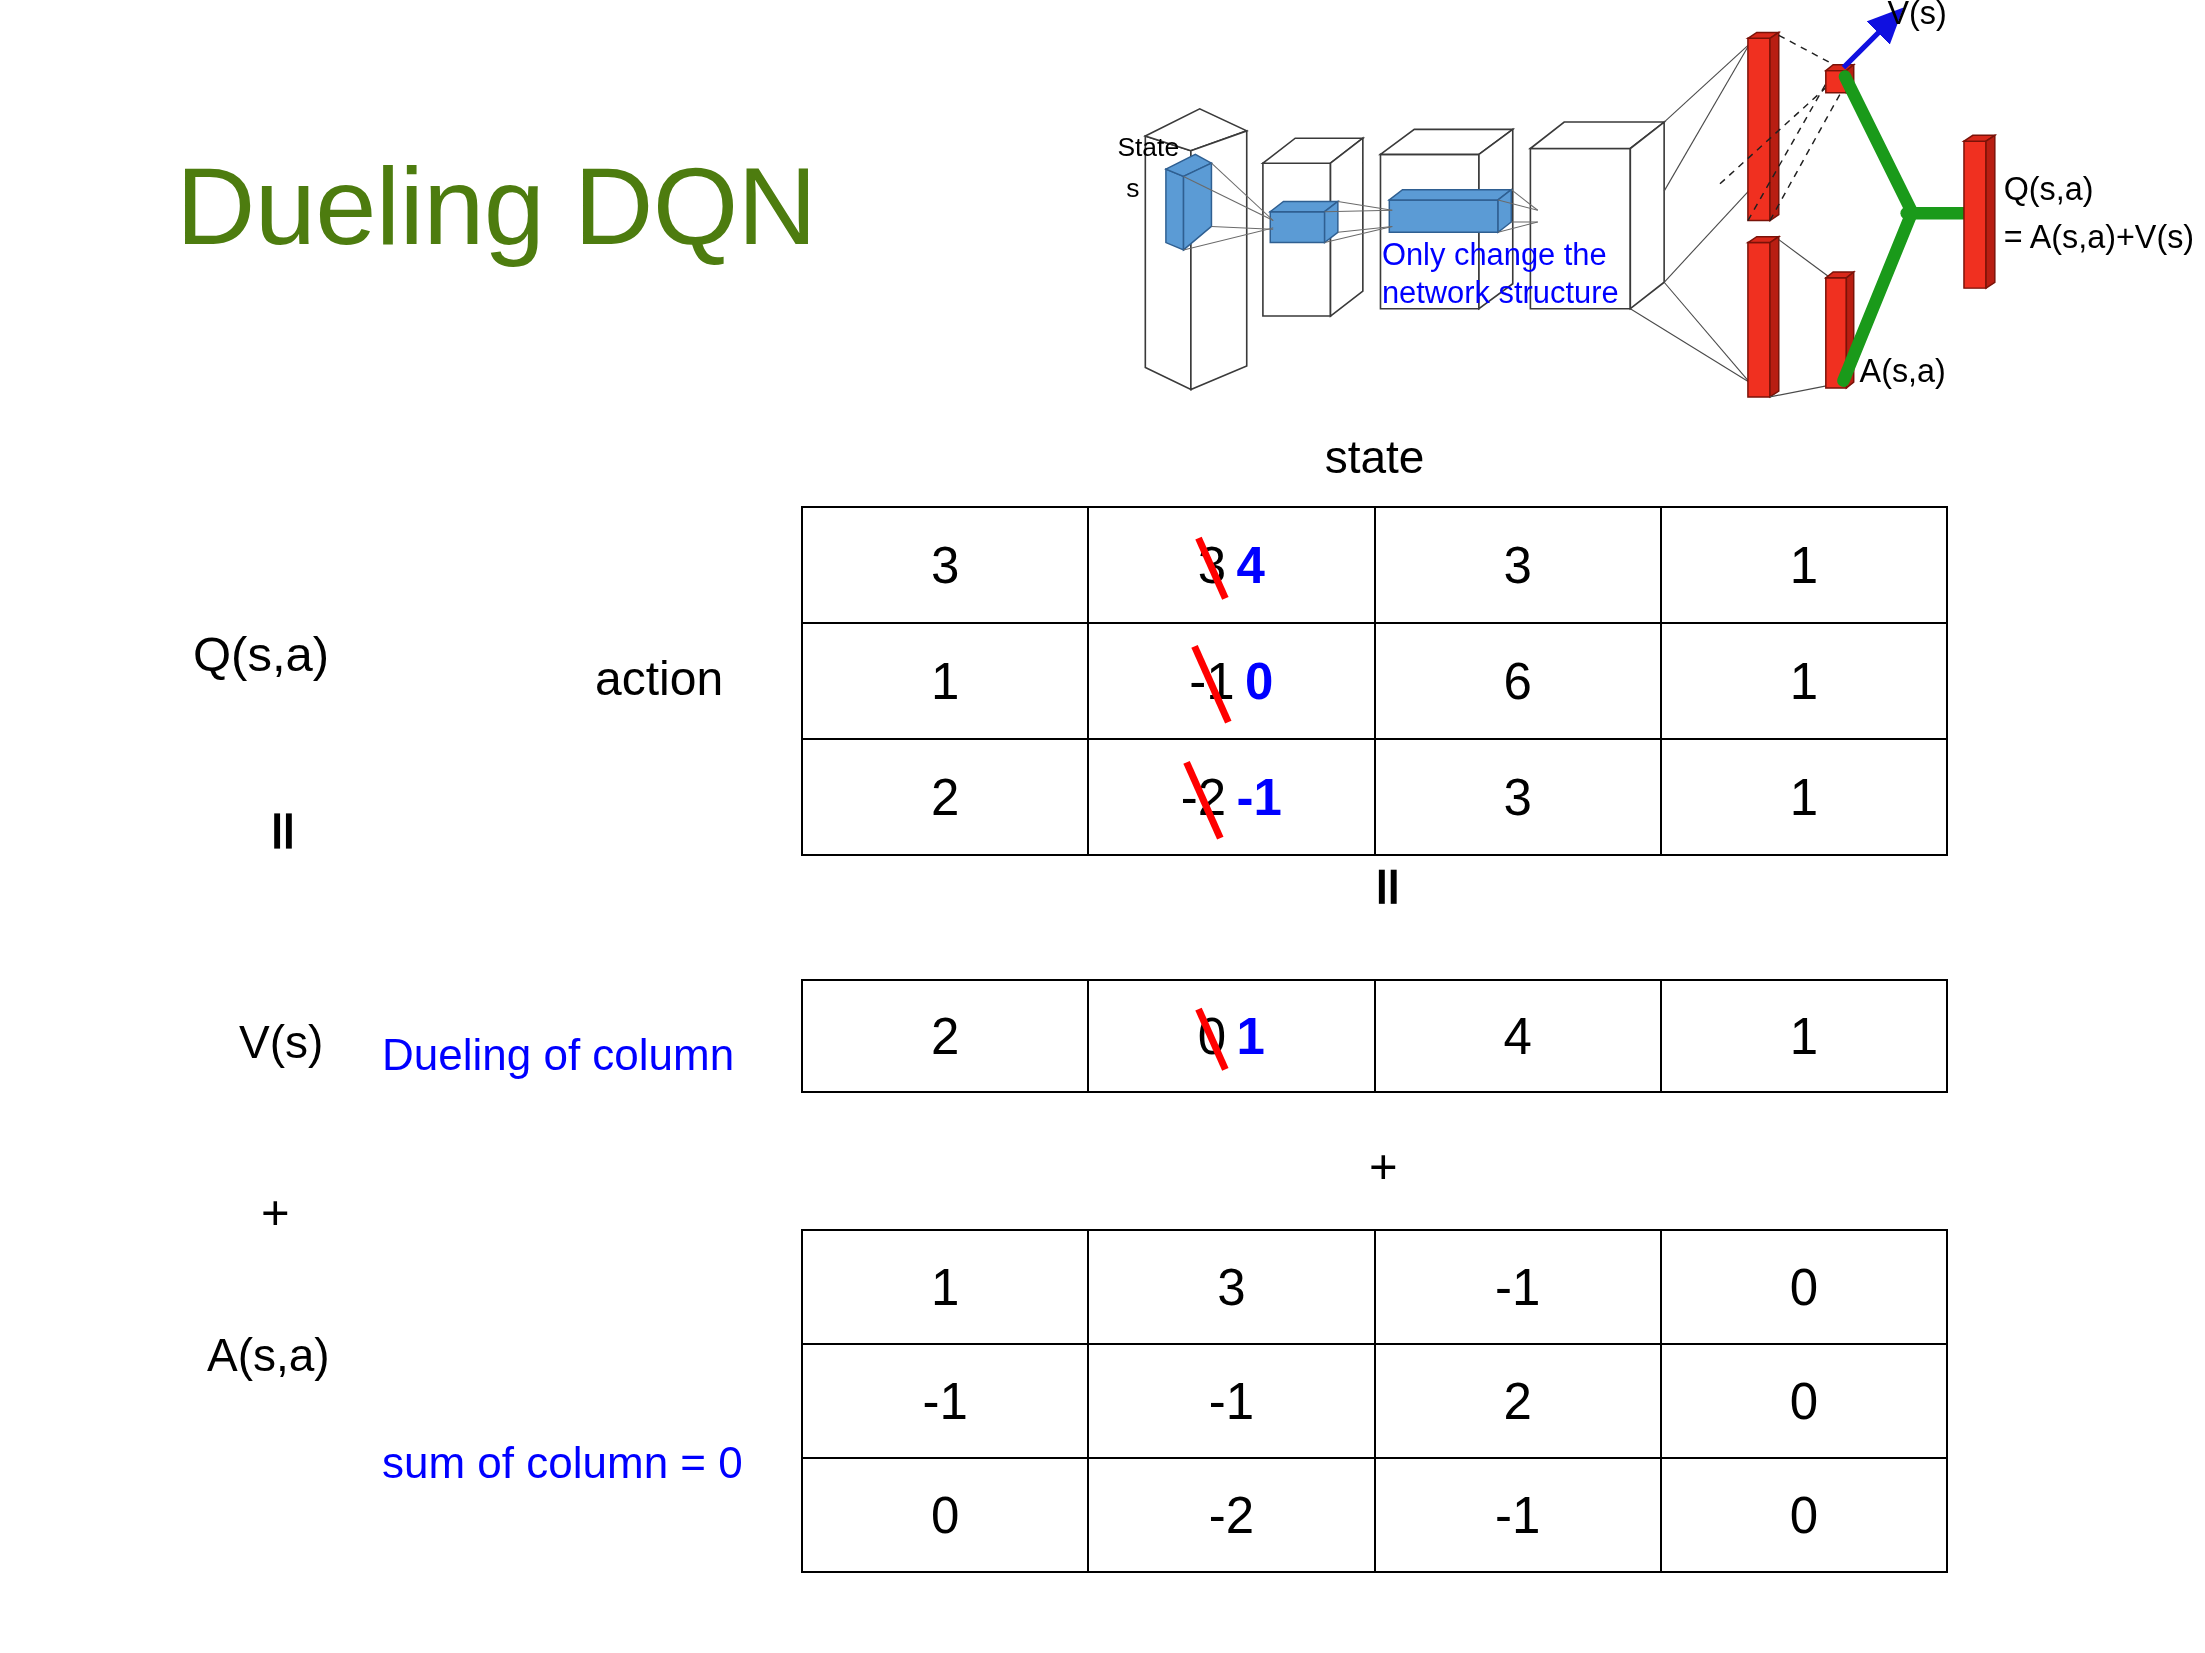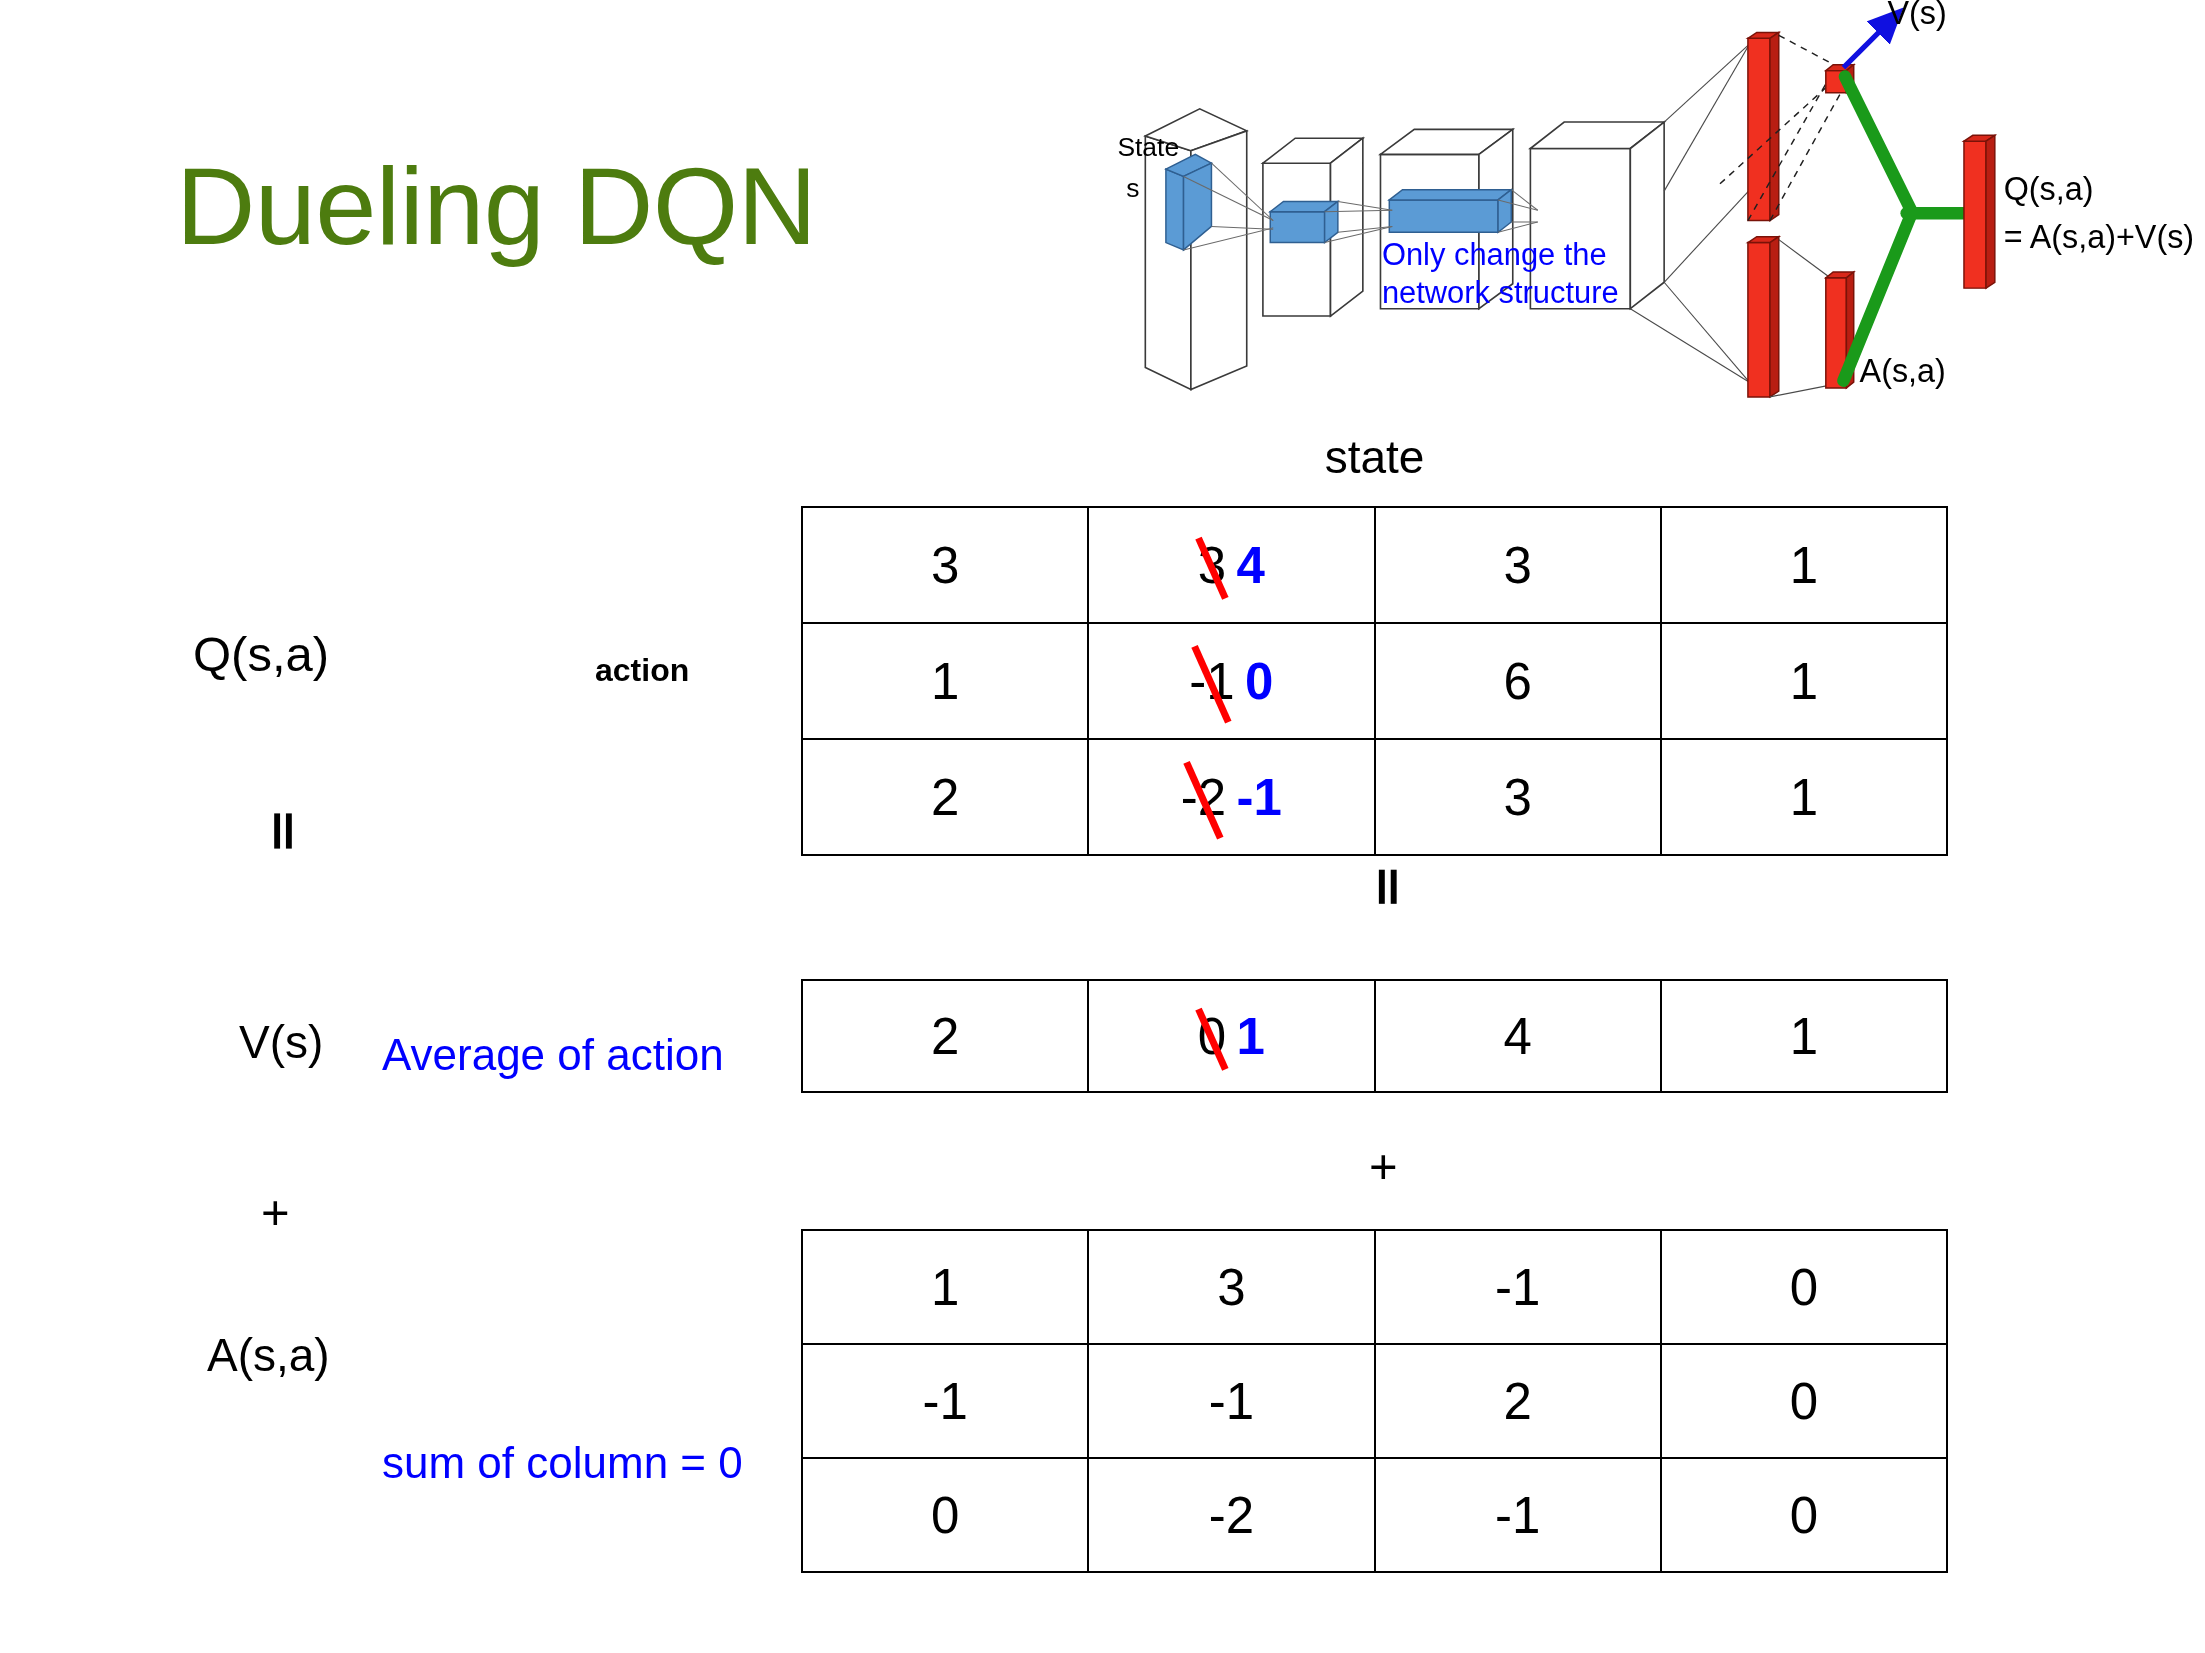--- a/index.html
+++ b/index.html
@@ -31,21 +31,21 @@
     left:801px; top:430px; width:1147px;
     text-align:center;
     font-size:46px; color:#000;
   }
 
   
   .lbl{color:#000; white-space:nowrap; line-height:1.05;}
   .lbl-blue{color:#0000ff; white-space:nowrap; line-height:1.18;}
 
   #lbl-q{left:193px; top:629px; font-size:49px;}
-  #lbl-action{left:595px; top:654px; font-size:32px;font-weight:bold;}
+  #lbl-action{left:595px; top:654px; font-size:48px;}
   #lbl-eq1{left:261px; top:809px; font-size:46px;}
   #lbl-v{left:239px; top:1018px; font-size:46px;}
   #lbl-avg{left:382px; top:1029px; font-size:44px;}
   #lbl-plus1{left:261px; top:1187px; font-size:49px;}
   #lbl-a{left:207px; top:1331px; font-size:46px;}
   #lbl-sum{left:382px; top:1437px; font-size:44px;}
 
   
   #op-eq{
     left:1367px; top:866px;
@@ -252,21 +252,21 @@
 
 <div class="abs lbl" id="lbl-eq1">
   <svg width="44" height="44" viewBox="0 0 60 60" aria-hidden="true">
     <rect x="18" y="6" width="8" height="48" fill="#000"></rect>
     <rect x="34" y="6" width="8" height="48" fill="#000"></rect>
   </svg>
 </div>
 
 <div class="abs lbl" id="lbl-v">V(s)</div>
 <div class="abs lbl-blue" id="lbl-avg">
-  <span style="display:inline-block;width:7.3ch;">Average of action</span>
+  <span style="display:inline-block;width:7.3ch;">Dueling of column</span>
 </div>
 
 <div class="abs lbl" id="lbl-plus1">+</div>
 <div class="abs lbl" id="lbl-a">A(s,a)</div>
 <div class="abs lbl-blue" id="lbl-sum">
   <span style="display:inline-block;width:7.6ch;">sum of column = 0</span>
 </div>
 
 <div class="abs" id="op-eq">
   <svg width="43" height="43" viewBox="0 0 58 58" aria-hidden="true">

